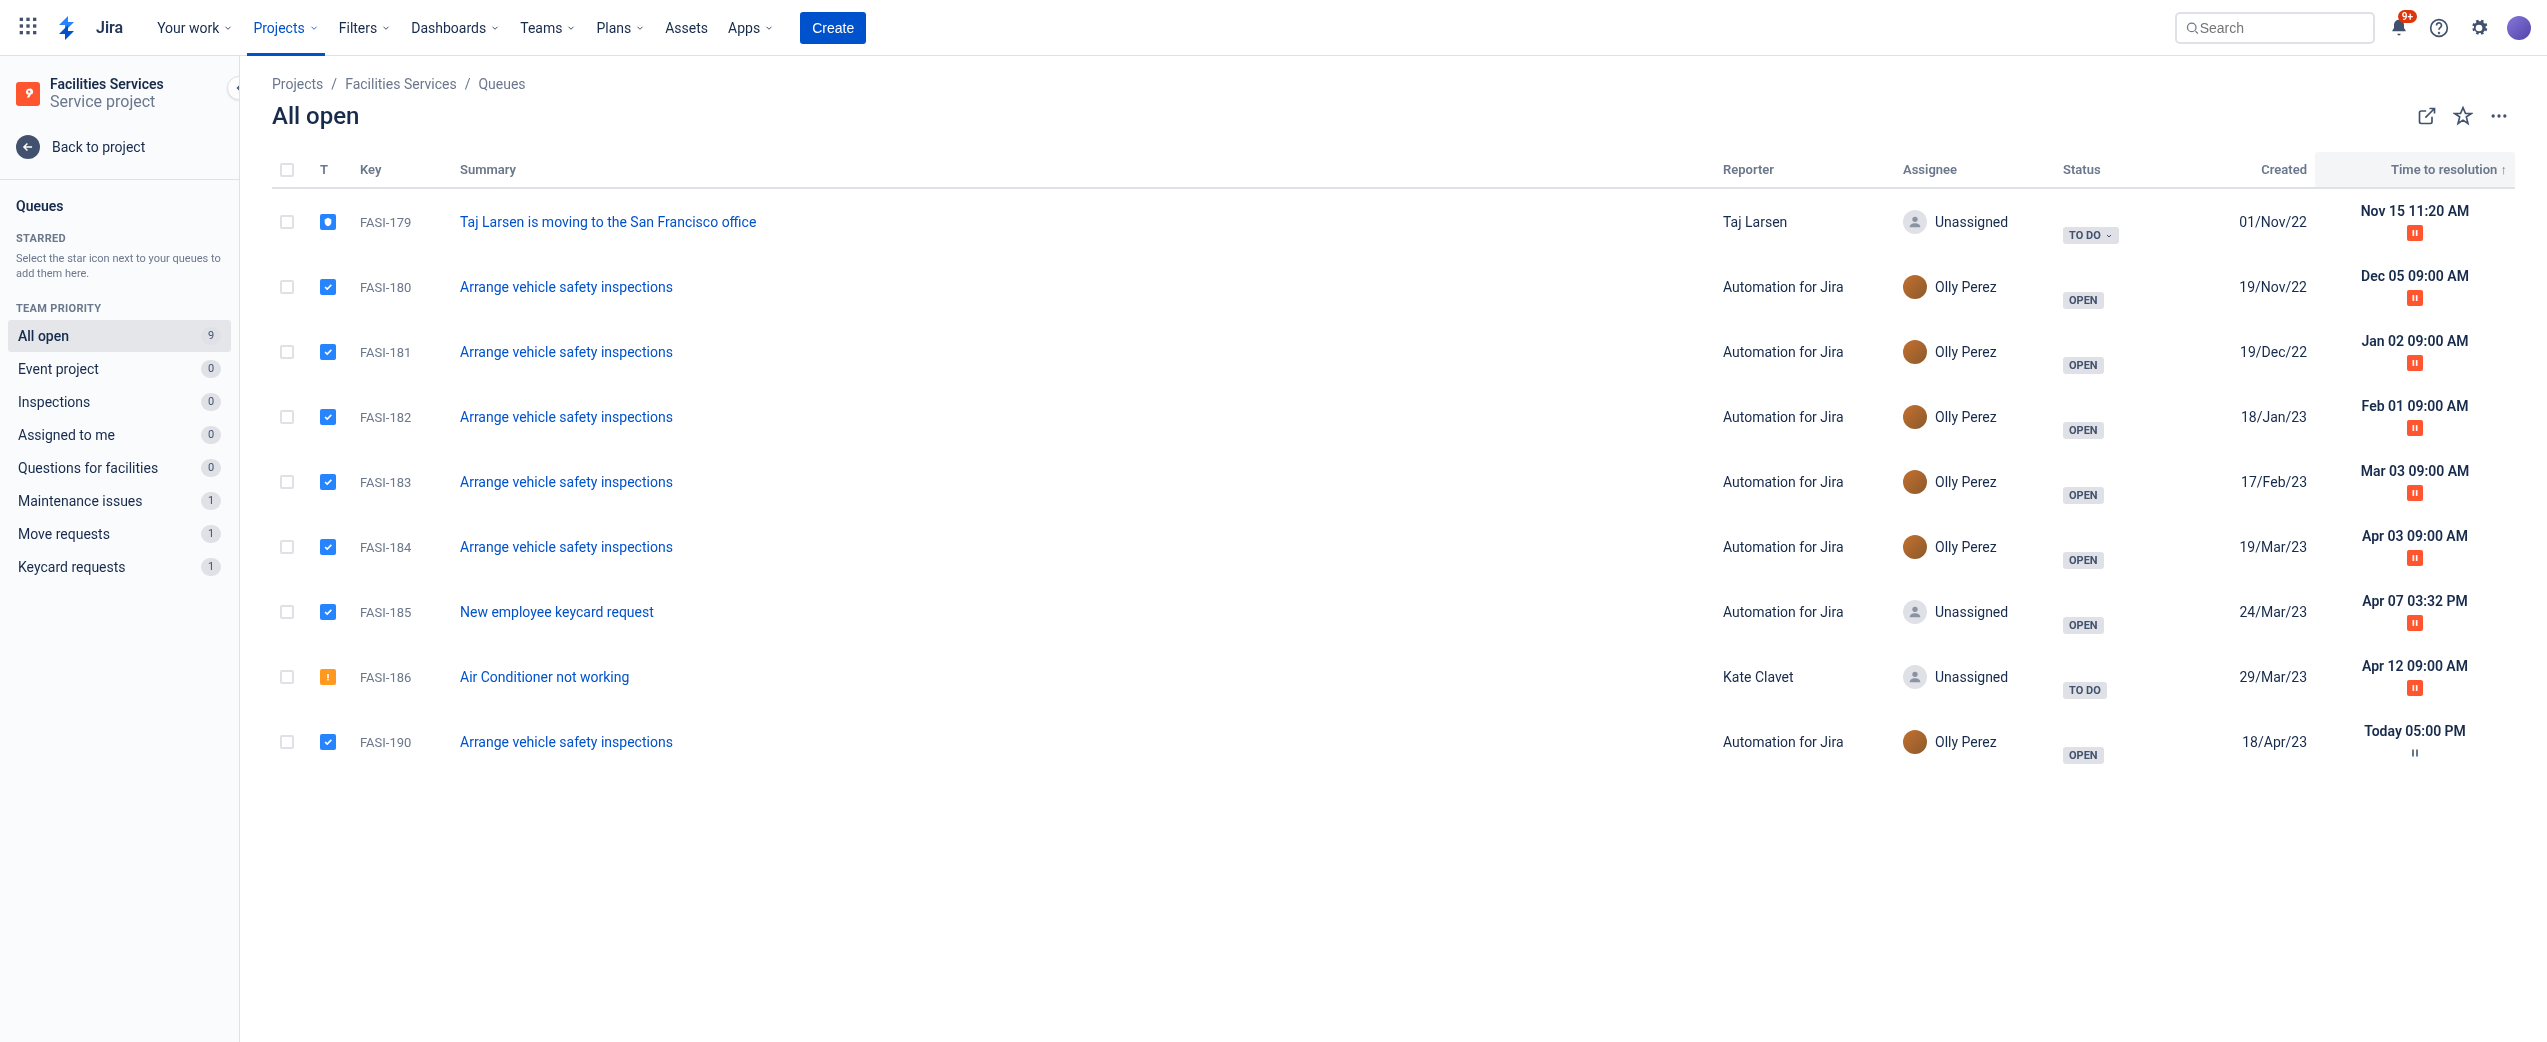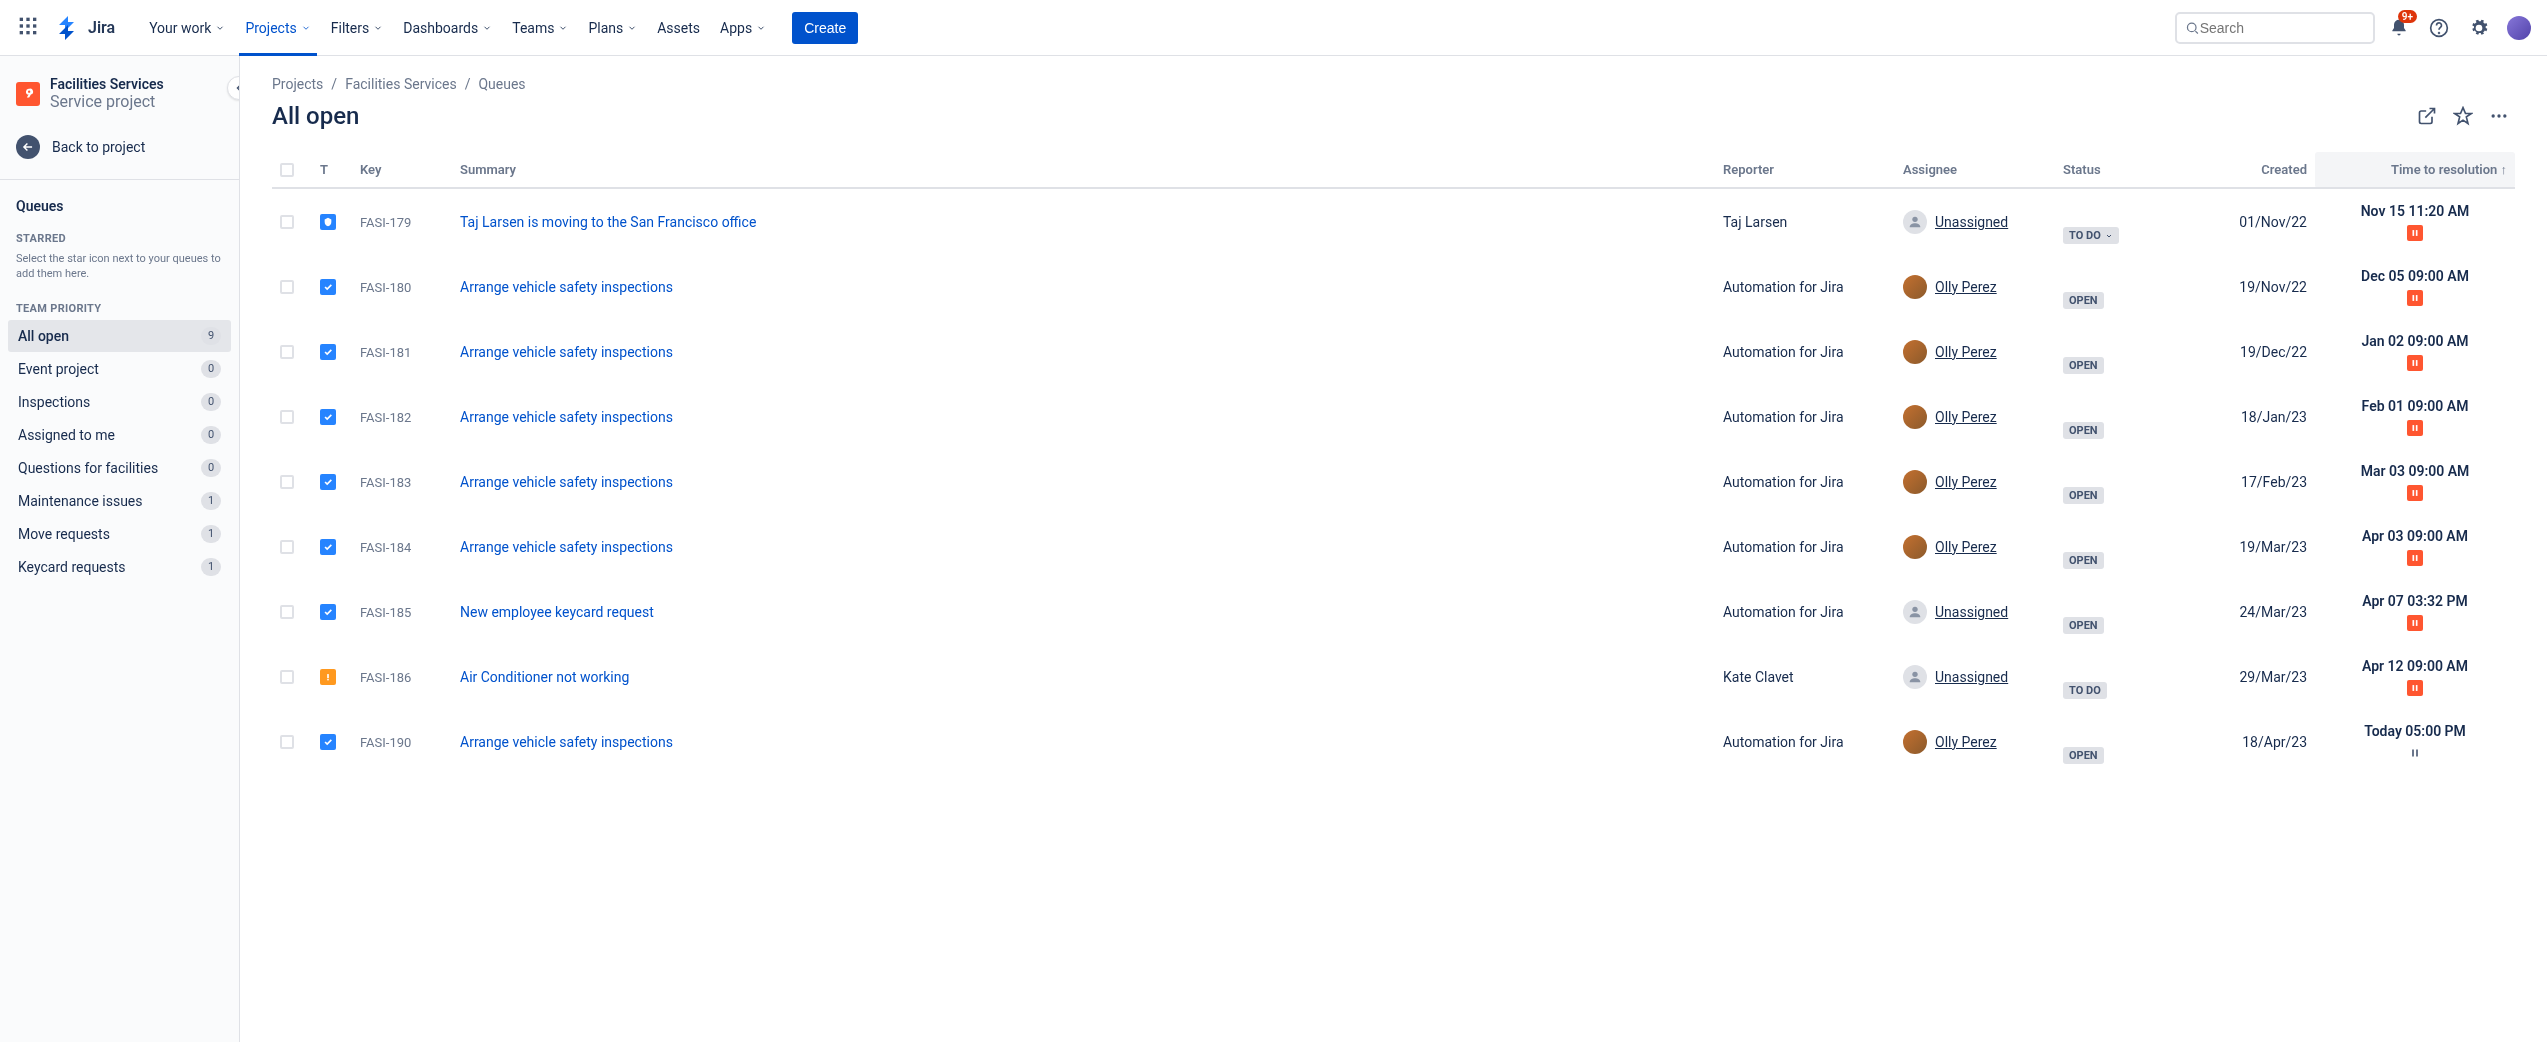--- a/index.html
+++ b/index.html
@@ -2,21 +2,21 @@
 <html><head>
 <meta charset="utf-8">
 <style>
 * { box-sizing: border-box; margin: 0; padding: 0; }
 body { font-family: -apple-system, BlinkMacSystemFont, "Segoe UI", Roboto, sans-serif; font-size: 14px; color: #172B4D; background: #fff; }
 
 
 .topnav { display: flex; align-items: center; height: 56px; padding: 0 12px; border-bottom: 1px solid #dfe1e6; }
 .topnav-left { display: flex; align-items: center; gap: 4px; }
 .app-switcher { padding: 6px; cursor: pointer; border-radius: 3px; }
-.jira-logo { display: flex; align-items: center; gap: 8px; padding: 4px 8px; cursor: pointer; }
+.jira-logo { display: flex; align-items: center; gap: 16px; padding: 4px 8px; cursor: pointer; }
 .jira-logo svg { width: 24px; height: 24px; }
 .jira-text { font-weight: 600; font-size: 16px; color: #253858; }
 .nav-items { display: flex; align-items: center; margin-left: 12px; }
 .nav-item { padding: 6px 10px; cursor: pointer; display: flex; align-items: center; gap: 4px; border-radius: 3px; height: 32px; }
 .nav-item.active { color: #0052CC; position: relative; }
 .nav-item.active::after { content: ''; position: absolute; bottom: -12px; left: 4px; right: 4px; height: 3px; background: #0052CC; }
 .chevron { width: 10px; height: 10px; }
 .create-btn { background: #0052CC; color: #fff; border: none; padding: 0 12px; height: 32px; border-radius: 3px; font-weight: 500; cursor: pointer; margin-left: 12px; font-size: 14px; }
 .topnav-right { margin-left: auto; display: flex; align-items: flex-end; gap: 8px; }
 .search-box { display: flex; align-items: center; border: 2px solid #dfe1e6; border-radius: 5px; padding: 0 8px; height: 32px; width: 200px; }
@@ -57,21 +57,21 @@
 thead th { text-align: left; font-weight: 600; font-size: 13px; color: #6B778C; padding: 10px 8px; border-bottom: 2px solid #dfe1e6; }
 thead th.sorted { background: #f4f5f7; border-radius: 3px; }
 tbody td { padding: 10px 8px; font-size: 14px; vertical-align: middle; }
 .checkbox { width: 14px; height: 14px; border: 2px solid #dfe1e6; border-radius: 2px; cursor: pointer; }
 .type-icon { width: 16px; height: 16px; border-radius: 2px; display: flex; align-items: center; justify-content: center; }
 .type-task { background: #2684FF; }
 .type-service { background: #2684FF; }
 .type-incident { background: #FF991F; }
 .issue-key { color: #6B778C; font-size: 13px; margin-top: 16px; }
 .summary-link { color: #0052CC; text-decoration: none; cursor: pointer; }
-.assignee-cell { display: flex; align-items: center; gap: 8px; text-decoration: underline; }
+.assignee-cell { display: flex; align-items: center; gap: 8px; }
 .user-avatar { width: 24px; height: 24px; border-radius: 50%; background: #ccc; flex-shrink: 0; }
 .user-avatar.unassigned { background: #dfe1e6; display: flex; align-items: center; justify-content: center; }
 .user-avatar.olly { background: linear-gradient(135deg, #c47030, #8b5a2b); }
 .status-lozenge { display: inline-flex; align-items: center; gap: 4px; background: #dfe1e6; color: #42526E; font-size: 11px; font-weight: 700; padding: 2px 6px; border-radius: 3px; text-transform: uppercase; margin-top: 28px; }
 .resolution-cell { display: flex; align-items: center; justify-content: flex-end; gap: 6px; font-weight: 600; flex-direction: column; }
 .sla-icon { width: 16px; height: 16px; border-radius: 2px; display: flex; align-items: center; justify-content: center; }
 .sla-paused-red { background: #FF5630; }
 .sla-paused-gray { background: transparent; }
 .col-check { width: 40px; }
 .col-type { width: 40px; }

